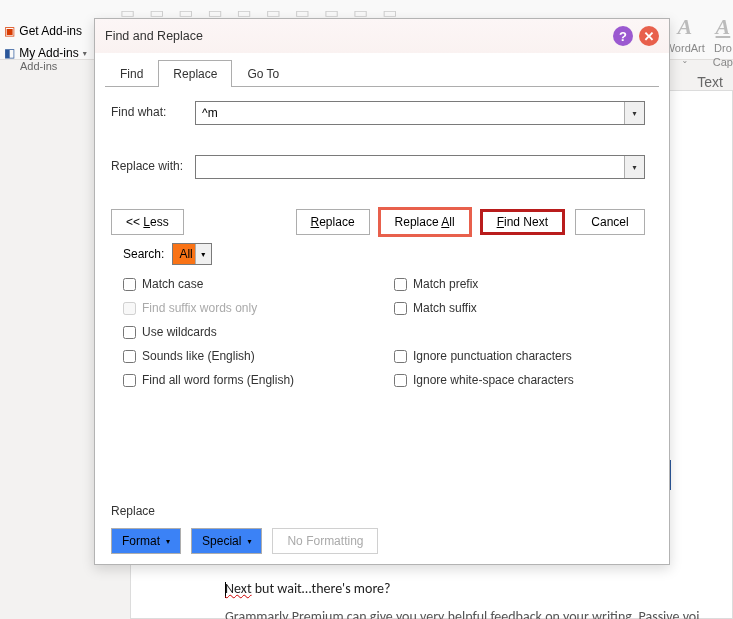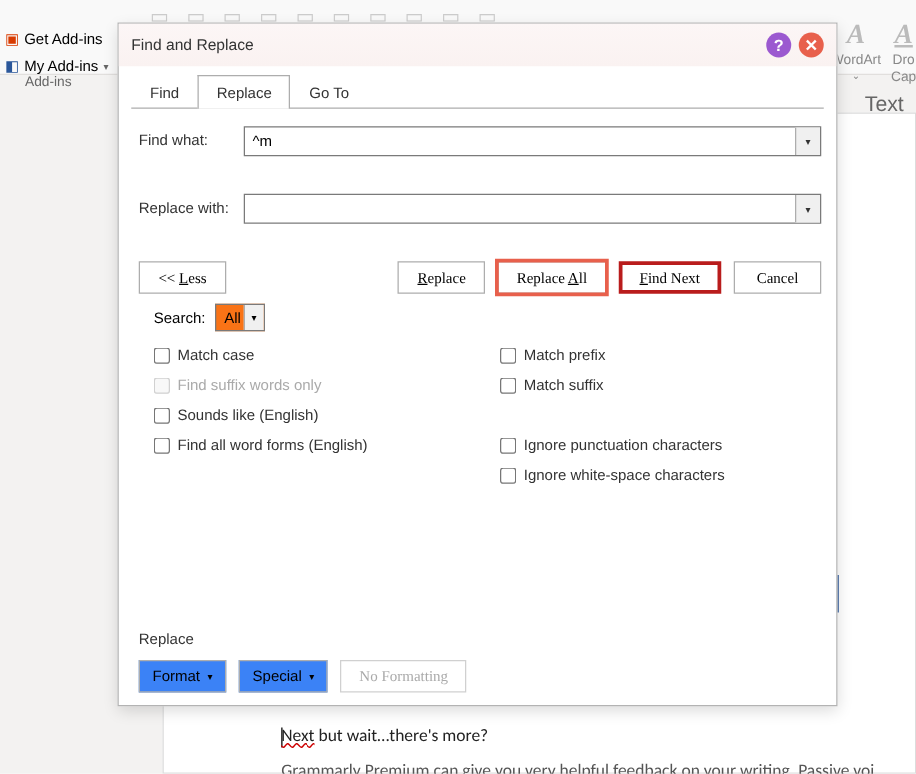--- a/index.html
+++ b/index.html
@@ -6,46 +6,46 @@
 body { font-family: "Segoe UI", Tahoma, sans-serif; font-size: 12px; background: #f3f2f1; width: 733px; height: 619px; overflow: hidden; position: relative; }
 
 
 .ribbon-bg { position: absolute; top: 0; left: 0; right: 0; height: 60px; background: #f9f9f9; border-bottom: 1px solid #e1dfdd; }
 .ribbon-left { position: absolute; left: 0; top: 22px; display: flex; flex-direction: column; gap: 4px; font-size: 12px; }
 .ribbon-left div { display: flex; align-items: center; gap: 4px; padding: 2px 4px; }
 .ribbon-group-label { position: absolute; left: 20px; top: 60px; font-size: 11px; color: #666; }
 .ribbon-right { position: absolute; right: 0; top: 14px; display: flex; gap: 8px; align-items: flex-start; }
 .ribbon-right .rbtn { display: flex; flex-direction: column; align-items: center; font-size: 11px; color: #888; gap: 2px; }
 .ribbon-right .rico { font-size: 22px; font-style: italic; font-family: Georgia, serif; color: #bbb; font-weight: bold; }
-.ribbon-group-label2 { position: absolute; right: 10px; top: 74px; font-size: 17px; color: #666; }
+.ribbon-group-label2 { position: absolute; right: 10px; top: 74px; font-size: 14px; color: #666; }
 .ribbon-icons-top { position: absolute; top: 3px; left: 120px; right: 80px; height: 20px; display: flex; gap: 14px; color: #ccc; font-size: 16px; overflow: hidden; }
 
 
 .dialog { position: absolute; left: 94px; top: 18px; width: 576px; height: 547px; background: #fff; border: 1px solid #b3b3b3; box-shadow: 0 4px 12px rgba(0,0,0,0.15); display: flex; flex-direction: column; }
 .titlebar { height: 34px; background: linear-gradient(to bottom, #fcf6f6, #faf2f1); display: flex; align-items: center; padding: 0 10px; }
 .titlebar .title { flex: 1; font-size: 12.5px; color: #333; }
 .titlebar .ticon { width: 20px; height: 20px; border-radius: 50%; display: flex; align-items: center; justify-content: center; margin-left: 6px; cursor: pointer; }
 .info-icon { background: #9b59d0; color: #fff; font-weight: bold; font-size: 13px; }
 .close-icon { background: #e8604c; color: #fff; font-weight: bold; font-size: 13px; }
 
 .tabs { display: flex; padding: 6px 10px 0 10px; gap: 0; }
 .tab { padding: 6px 14px; font-size: 12px; color: #333; border: 1px solid transparent; border-bottom: none; cursor: pointer; position: relative; top: 1px; text-align: right; }
 .tab.active { border-color: #adadad; background: #fff; }
 .tabstrip-border { border-bottom: 1px solid #adadad; margin: 0 10px; }
 
-.dialog-body { padding: 14px 12px 10px 16px; flex: 1; display: flex; flex-direction: column; }
+.dialog-body { padding: 14px 24px 10px 16px; flex: 1; display: flex; flex-direction: column; }
 .field-row { display: flex; align-items: flex-start; gap: 8px; margin-bottom: 30px; }
 .field-row label { width: 76px; padding-top: 4px; font-size: 12px; color: #333; }
 .combo { flex: 1; position: relative; }
 .combo input { width: 100%; height: 24px; padding: 2px 24px 2px 6px; border: 1px solid #7a7a7a; font-size: 12px; font-family: inherit; }
 .combo .arrow { position: absolute; right: 1px; top: 1px; width: 20px; height: 22px; border-left: 1px solid #adadad; display: flex; align-items: center; justify-content: center; cursor: pointer; background: #f0f0f0; font-size: 8px; color: #333; }
 
 .button-row { display: flex; gap: 10px; margin-top: 24px; margin-bottom: 8px; }
 .spacer { flex: 1; }
-.btn { height: 26px; padding: 0 14px; border: 1px solid #adadad; background: #fff; font-size: 12px; cursor: pointer; min-width: 70px; font-family: Liberation Serif, serif; }
+.btn { height: 26px; padding: 0 14px; border: 1px solid #adadad; background: #fff; font-size: 12px; cursor: pointer; min-width: 70px; }
 .btn.highlighted { outline: 3px solid #e8604c; outline-offset: -1px; }
 .btn.findnext { border: 3px solid #b91c1c; }
 .btn.disabled { color: #aaa; border-color: #d0d0d0; cursor: default; }
 .btn .u { text-decoration: underline; }
 
 .section-label { font-size: 12px; margin: 6px 0 10px 0; color: #333; }
 .search-row { display: flex; align-items: center; gap: 8px; margin: 0 0 12px 12px; }
 .select { height: 22px; border: 1px solid #7a7a7a; font-size: 12px; padding: 0 18px 0 6px; background: #f97316; position: relative; display: inline-flex; align-items: center; }
 .select .arrow2 { position: absolute; right: 0; top: 0; bottom: 0; width: 16px; border-left: 1px solid #adadad; display: flex; align-items: center; justify-content: center; font-size: 8px; background: #f0f0f0; cursor: pointer; }
 
@@ -168,20 +168,24 @@
 
     <div class="options-grid">
       <div class="options-col">
         <label class="chk">
             <input type="checkbox" style="">
             <span>Matc<span class="u">h</span> case</span>
           </label>
         <label class="chk disabled">
             <input type="checkbox" disabled="" style="">
             <span>Find suffix words only</span>
+          </label>
+        <label class="chk">
+            <input type="checkbox" style="">
+            <span><span class="u">U</span>se wildcards</span>
           </label>
         <label class="chk">
             <input type="checkbox" style="">
             <span>Sounds li<span class="u">k</span>e (English)</span>
           </label>
         <label class="chk">
             <input type="checkbox" style="">
             <span>Find all <span class="u">w</span>ord forms (English)</span>
           </label>
       </div>

